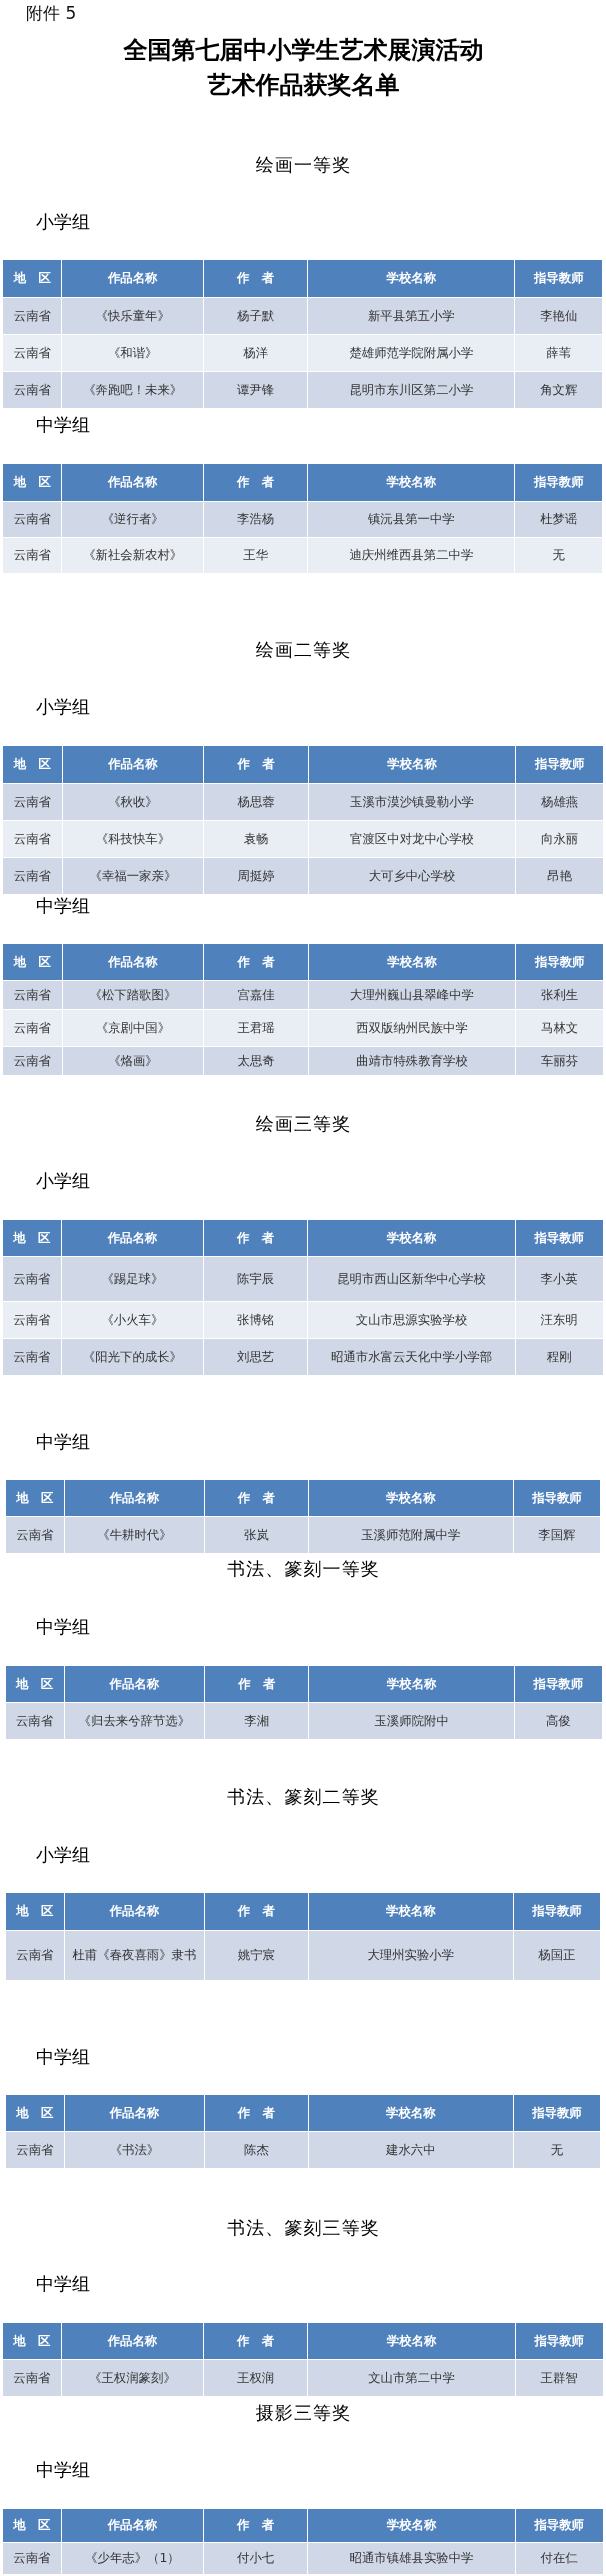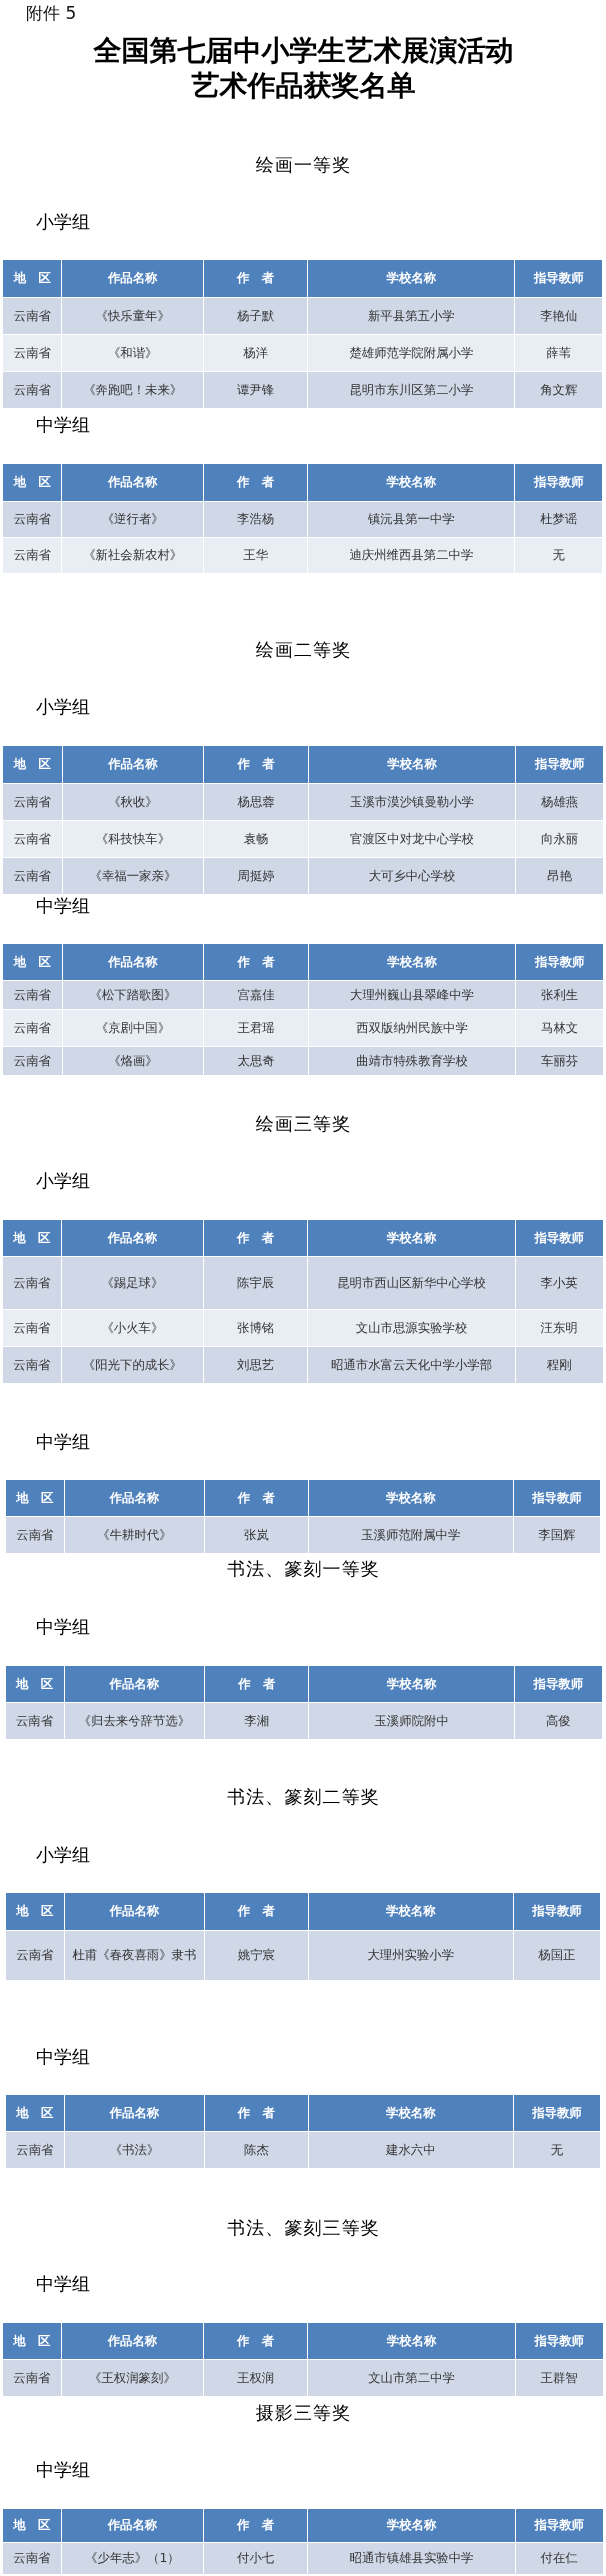--- a/index.html
+++ b/index.html
@@ -1,21 +1,21 @@
 <!DOCTYPE html>
 <html style="font-size:9px"><head>
 <meta charset="utf-8">
 <style>
   html, body { margin: 0; padding: 0; background: #ffffff; }
   body {
     width: 607px; height: 2576px; position: relative; overflow: hidden;
     font-family: "DejaVu Sans", "Liberation Sans", sans-serif; color: #111;
   }
   .attach { position: absolute; left: 26px; top: 2.2px; font-size: 17px; line-height: 22.5px; }
-  .title { position: absolute; left: 0; width: 607px; text-align: center; font-weight: bold; font-size: 28px; line-height: 27px; color: #000; }
+  .title { position: absolute; left: 0; width: 607px; text-align: center; font-weight: bold; font-size: 24px; line-height: 27px; color: #000; }
   .award { position: absolute; left: 0; width: 607px; text-align: center; font-size: 18px; line-height: 22.5px; letter-spacing: 1.1px; color: #000; }
   .group { position: absolute; left: 36px; font-size: 18px; line-height: 22.5px; color: #000; }
   table.awards {
     position: absolute; border-collapse: separate; border-spacing: 1.7px; table-layout: fixed;
     background: #ffffff;
   }
   table.awards th {
     background: #4F81BD; color: #ffffff; font-weight: bold; font-size: 12.4px; text-align: center;
     padding: 0 2.2px; white-space: nowrap;
   }
@@ -229,21 +229,21 @@
           <th style="height: 36px;">作品名称</th>
           <th style="height: 36px;">作　者</th>
           <th style="height: 36px;">学校名称</th>
           <th style="height: 36px;">指导教师</th>
         </tr>
       </thead>
       <tbody>
         <tr class="odd">
           <td style="height: 36px;">云南省</td>
           <td style="height: 36px;">《踢足球》</td>
-          <td style="height: 52px;">陈宇辰</td>
+          <td style="height: 44px;">陈宇辰</td>
           <td style="height: 36px;">昆明市西山区新华中心学校</td>
           <td style="height: 36px;">李小英</td>
         </tr>
         <tr class="even">
           <td style="height: 36px;">云南省</td>
           <td style="height: 36px;">《小火车》</td>
           <td style="height: 36px;">张博铭</td>
           <td style="height: 36px;">文山市思源实验学校</td>
           <td style="height: 36px;">汪东明</td>
         </tr>

